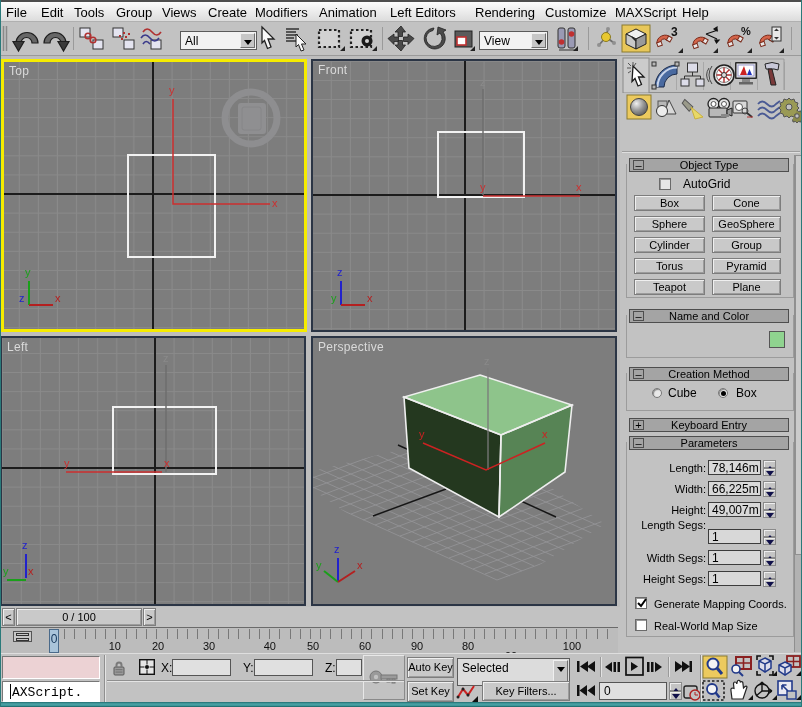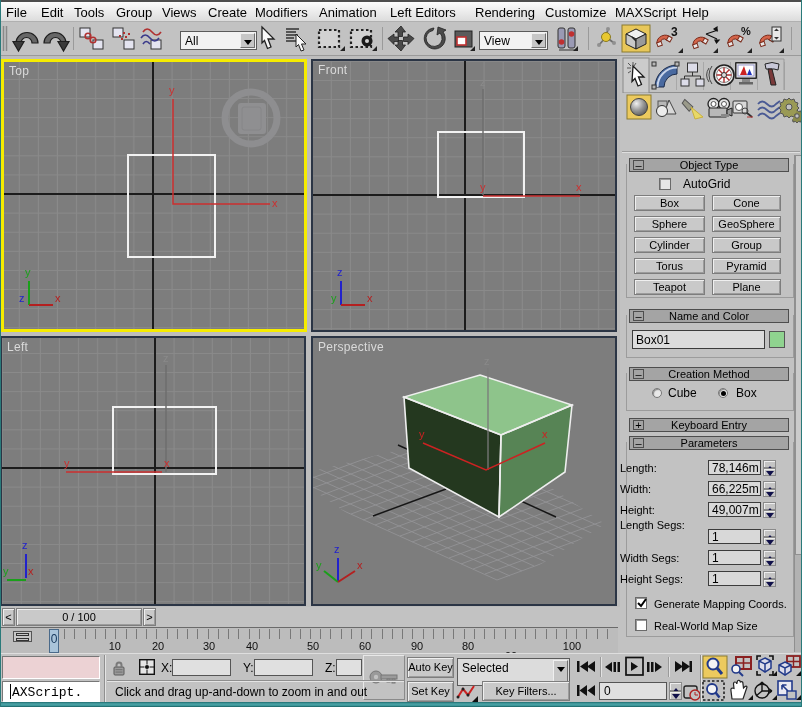--- a/index.html
+++ b/index.html
@@ -26,21 +26,21 @@
 .btn{position:absolute;background:#c9c9c9;border:1px solid #7d7d7d;box-shadow:inset 1px 1px 0 #efefef,inset -1px -1px 0 #9c9c9c;font-size:11px;color:#000;text-align:center}
 .rhead{position:absolute;left:9px;width:160px;height:14px;background:#a4a4a4;border:1px solid #4e4e4e;font-size:11px;color:#000;text-align:center;line-height:13px}
 .rhead b{position:absolute;left:3px;top:1px;width:11px;height:10px;border:1px solid #4e4e4e;background:#a4a4a4;font-weight:normal;line-height:8px;font-size:11px;text-align:center}
 .sunk{position:absolute;background:#d8d8d8;border:1px solid #5c5c5c;font-size:12px}
 .spin{position:absolute;width:13px;height:16px}
 .spin i{position:absolute;left:0;width:13px;height:8px;background:#c4c4c4;border:1px solid #8a8a8a;box-shadow:inset 1px 1px 0 #eee}
 .spin i.up{top:0}.spin i.dn{top:8px}
 .spin i.up:after{content:"";position:absolute;left:1.5px;top:1px;border:4px solid transparent;border-bottom:5px solid #10104a}
 .spin i.dn:after{content:"";position:absolute;left:1.5px;top:2px;border:4px solid transparent;border-top:5px solid #10104a}
 .lbl{position:absolute;font-size:11px;color:#000}
-.rl{left:0;width:86px;text-align:left}
+.rl{left:0;width:86px;text-align:right}
 .cb{position:absolute;width:12px;height:12px;background:#e6e6e6;border:1px solid #6a6a6a;box-shadow:inset 1px 1px 0 #999}
 </style></head><body>
 <div class="abs" id="menubar">
 <span style="left:6px">File</span>
     <span style="left:41px">Edit</span>
     <span style="left:74px">Tools</span>
     <span style="left:116px">Group</span>
     <span style="left:162px">Views</span>
     <span style="left:208px">Create</span>
     <span style="left:255px">Modifiers</span>
@@ -402,23 +402,20 @@
  <div class="btn" style="left:92px;top:160px;width:69px;height:16px;line-height:14px">GeoSphere</div>
  <div class="btn" style="left:14px;top:181px;width:71px;height:16px;line-height:14px">Cylinder</div>
  <div class="btn" style="left:92px;top:181px;width:69px;height:16px;line-height:14px">Group</div>
  <div class="btn" style="left:14px;top:202px;width:71px;height:16px;line-height:14px">Torus</div>
  <div class="btn" style="left:92px;top:202px;width:69px;height:16px;line-height:14px">Pyramid</div>
  <div class="btn" style="left:14px;top:223px;width:71px;height:16px;line-height:14px">Teapot</div>
  <div class="btn" style="left:92px;top:223px;width:69px;height:16px;line-height:14px">Plane</div>
 
  <div class="abs" style="left:6px;top:259px;width:168px;height:43px;border:1px solid #9c9c9c;border-top:none"></div>
  <div class="rhead" style="top:253px">Name and Color<b>–</b></div>
- <div class="sunk" style="left:12px;top:274px;width:133px;height:19px;background:#dcdcdc;border-color:#3c3c3c">
-      <span style="position:absolute;left:3px;top:2px">Box01</span>
-    </div>
  <div class="abs" style="left:149px;top:275px;width:16px;height:17px;background:#8fd38f;border:1px solid #555"></div>
 
  <div class="abs" style="left:6px;top:317px;width:168px;height:38px;border:1px solid #9c9c9c;border-top:none"></div>
  <div class="rhead" style="top:311px">Creation Method<b>–</b></div>
  <div class="abs" style="left:32px;top:332px;width:10px;height:10px;border-radius:50%;background:#e8e8e8;border:1px solid #777;box-shadow:inset 1px 1px 1px #888"></div>
  <span class="lbl" style="left:48px;top:330px;font-size:12px">Cube</span>
  <div class="abs" style="left:98px;top:332px;width:10px;height:10px;border-radius:50%;background:#e8e8e8;border:1px solid #777;box-shadow:inset 1px 1px 1px #888"></div>
  <div class="abs" style="left:101px;top:335px;width:5px;height:5px;border-radius:50%;background:#000"></div>
  <span class="lbl" style="left:116px;top:330px;font-size:12px">Box</span>
 
@@ -494,21 +491,21 @@
 <div class="abs" id="ruler">
  <div class="abs" style="left:13px;top:3px;width:19px;height:11px;border:1px solid #555;background:#c8c8c8">
   <div class="abs" style="left:2px;top:1px;width:13px;height:3px;border:1px solid #333"></div>
   <div class="abs" style="left:2px;top:6px;width:13px;height:3px;border:1px solid #333"></div>
  </div>
  <div class="abs" style="left:54px;top:1px;width:563px;height:10px;background:repeating-linear-gradient(to right,#787878 0 1px,transparent 1px 10.24px)"></div>
  <div class="abs" style="left:0;top:12px;width:618px;height:14px;font-size:11px;color:#101010" id="rulernums">
       <span style="position:absolute;left:91px;top:0;width:30px;text-align:right">10</span>
       <span style="position:absolute;left:143px;top:0;width:30px;text-align:center">20</span>
       <span style="position:absolute;left:194px;top:0;width:30px;text-align:center">30</span>
-      <span style="position:absolute;left:246px;top:0;width:30px;text-align:left">40</span>
+      <span style="position:absolute;left:246px;top:0;width:30px;text-align:right">40</span>
       <span style="position:absolute;left:298px;top:0;width:30px;text-align:center">50</span>
       <span style="position:absolute;left:350px;top:0;width:30px;text-align:center">60</span>
       <span style="position:absolute;left:402px;top:0;width:30px;text-align:center">90</span>
       <span style="position:absolute;left:453px;top:0;width:30px;text-align:center">80</span>
       <span style="position:absolute;left:505px;top:10px;width:30px;text-align:left">90</span>
       <span style="position:absolute;left:557px;top:0;width:30px;text-align:center">100</span>
     </div>
  <div class="abs" style="left:49px;top:1px;width:10px;height:24px;background:#a9c4da;border:1px solid #4a6a8a"></div>
  <div class="abs" style="left:49px;top:4px;width:10px;text-align:center;font-size:12px;color:#15365a">0</div>
 </div>
@@ -640,17 +637,16 @@
   <g transform="translate(78,25)">
         <rect x="2" y="2" width="14" height="14" fill="#e8e8f2" stroke="#223a8a" stroke-width="1.6"></rect>
         <rect x="11" y="12" width="9" height="8" fill="#c2c2c2" stroke="#223a8a" stroke-width="1.4"></rect>
         <path d="M12 12L6 6M6 6v4.5M6 6h4.5" stroke="#223a8a" stroke-width="1.6" fill="none"></path>
       </g>
  <g fill="#111">
         <path d="M79 22l-5 0l5-5zM103 22l-5 0l5-5zM55 46l-5 0l5-5zM79 46l-5 0l5-5zM103 46l-5 0l5-5z"></path>
       </g>
  </svg>
  <div class="abs" style="left:107px;top:26px;width:297px;height:1px;background:#8f8f8f;box-shadow:0 1px 0 #e4e4e4"></div>
- <span class="lbl" style="left:115px;top:31px;font-size:12px">Click and drag up-and-down to zoom in and out</span>
 </div>
 <div class="abs" id="bottomedge"></div>
 <div class="abs" id="ledge"></div>
 <div class="abs" id="redge"></div>
 
 </body></html>

